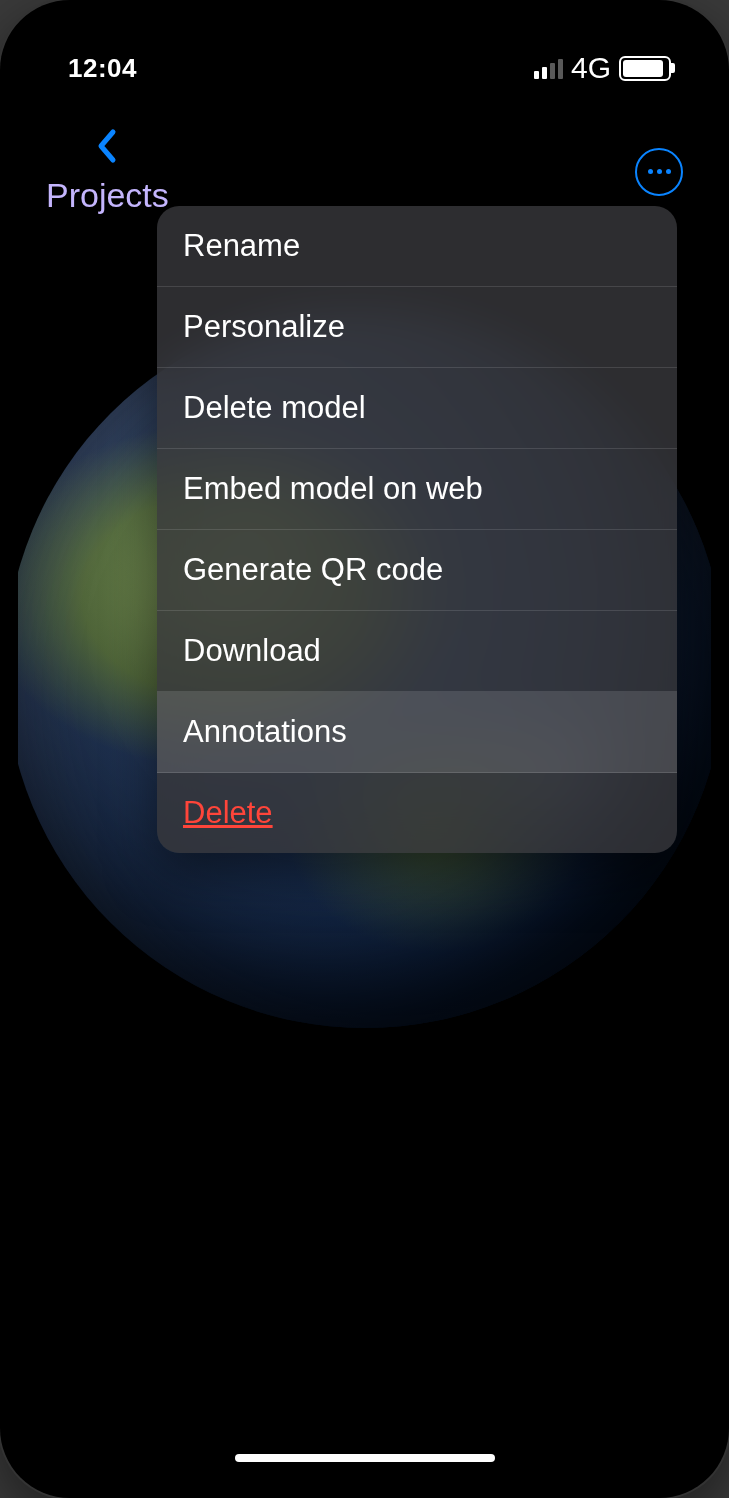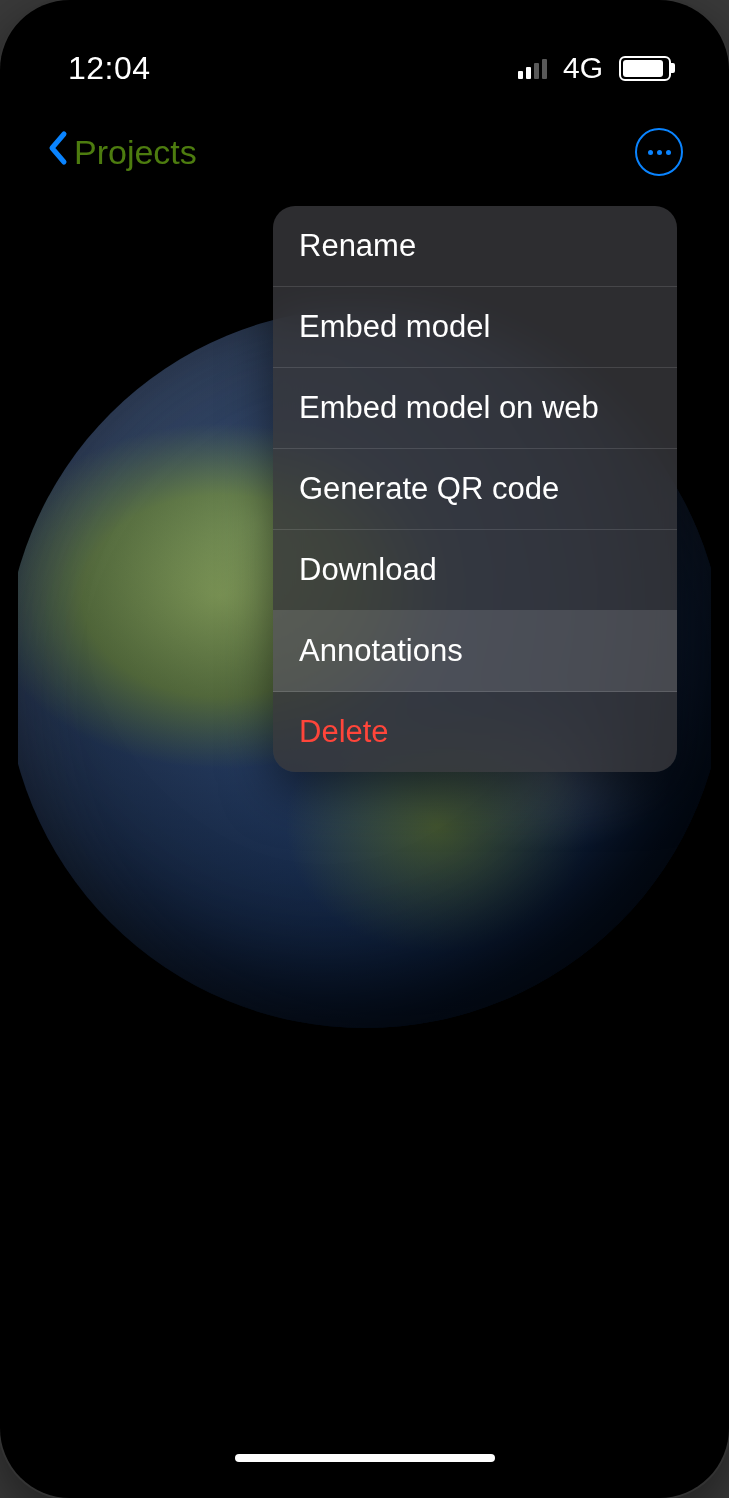--- a/index.html
+++ b/index.html
@@ -34,28 +34,28 @@
     top: 0; left: 0; right: 0;
     height: 100px;
     display: flex;
     justify-content: space-between;
     align-items: center;
     padding: 0 40px 0 50px;
     color: #fff;
     z-index: 50;
   }
   .status-time {
-    font-size: 32px;
-    font-weight: 400;
+    font-size: 26px;
+    font-weight: 700;
     letter-spacing: 0.5px;
   }
   .status-right {
     display: flex;
     align-items: center;
-    gap: 16px;
+    gap: 8px;
   }
   .signal-bars {
     display: flex;
     align-items: flex-end;
     gap: 3px;
     height: 22px;
   }
   .signal-bar {
     width: 5px;
     background: #fff;
@@ -85,24 +85,25 @@
   
   .nav-bar {
     position: absolute;
     top: 110px; left:0; right:0;
     display:flex; justify-content:space-between; align-items:center;
     padding: 0 28px;
     z-index: 40;
   }
   .back-link {
     display:flex; align-items:center; gap:4px;
-    color:#4d7c0f;
+    color:#c4b5fd;
     font-size:34px;
     font-weight:400;
     cursor:pointer;
+    flex-direction:column;
   }
   .back-chevron svg { width:24px; height:36px; }
   .more-button {
     width:48px; height:48px;
     border:2.5px solid #0a84ff;
     border-radius:50%;
     display:flex; align-items:center; justify-content:center;
     cursor:pointer;
   }
   .more-dots { display:flex; gap:4px;}
@@ -126,37 +127,37 @@
       radial-gradient(ellipse 30% 25% at 60% 72%, #5a7a3a 0%, rgba(0,0,0,0) 70%),
       radial-gradient(ellipse 25% 15% at 75% 65%, rgba(220,230,240,0.35) 0%, rgba(0,0,0,0) 70%),
       radial-gradient(circle at 60% 65%, #123a7a 0%, #0d2a5a 45%, #081a3a 100%);
     box-shadow: inset -40px -40px 100px rgba(0,0,0,0.7), inset 30px 30px 80px rgba(255,255,255,0.05);
   }
   
   .context-menu {
     position:absolute;
     top: 188px;
     right: 34px;
-    width: 404px;
+    width: 520px;
     background: rgba(55,55,58,0.82);
     backdrop-filter: blur(20px);
     border-radius: 22px;
     overflow:hidden;
     z-index: 30;
     box-shadow: 0 20px 50px rgba(0,0,0,0.5);
   }
   .menu-item {
     padding: 22px 26px;
     font-size: 31px;
     color:#fff;
     border-bottom: 1px solid rgba(255,255,255,0.12);
     cursor:pointer;
     font-weight:400;
   }
-  .menu-item:last-child { border-bottom:none; }
+  .menu-item:last-child { border-bottom:none;text-decoration:underline; }
   .menu-item.highlight { background: rgba(255,255,255,0.12); }
   .menu-item.destructive { color:#ff453a; }
   
   .ar-button {
     position:absolute;
     bottom: 110px;
     left:50%;
     transform:translateX(-50%);
     background:#0a84ff;
     color:#fff;
@@ -220,21 +221,22 @@
         </span>
       </div>
     </div>
 
     <div class="globe-wrap">
       <div class="globe"></div>
     </div>
 
     <div class="context-menu" id="context-menu">
         <div class="menu-item"><span>Rename</span></div>
-        <div class="menu-item"><span>Embed model</span></div>
+        <div class="menu-item"><span>Personalize</span></div>
+        <div class="menu-item"><span>Delete model</span></div>
         <div class="menu-item"><span>Embed model on web</span></div>
         <div class="menu-item"><span>Generate QR code</span></div>
         <div class="menu-item"><span>Download</span></div>
         <div class="menu-item highlight"><span>Annotations</span></div>
         <div class="menu-item destructive"><span>Delete</span></div>
       </div>
 
 
     <div class="home-indicator"></div>
 

